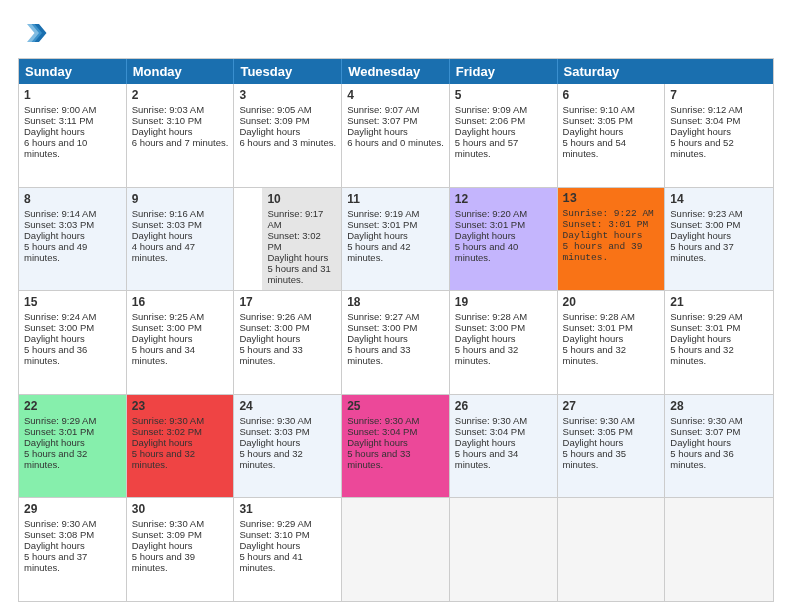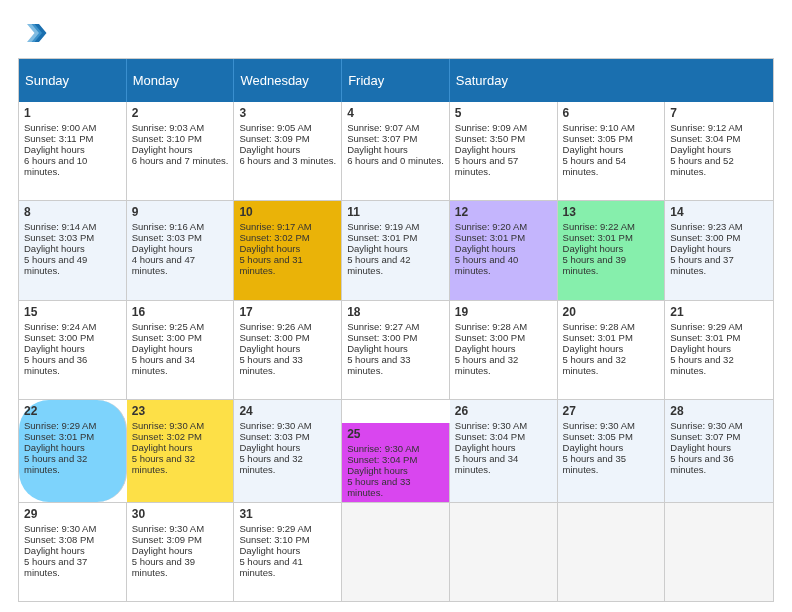--- a/index.html
+++ b/index.html
@@ -61,23 +61,23 @@
       flex-direction: column;
       border: 1px solid #ccc;
     }
     .cal-header {
       display: grid;
       grid-template-columns: repeat(7, 1fr);
       background: #1a6faf;
     }
     .cal-header-cell {
       color: #fff;
-      font-weight: normal;
+      font-weight: bold;
       font-size: 13px;
-      padding: 14px 6px;
+      padding: 5px 6px;
       text-align: left;
       border-right: 1px solid #3a8fcf;
     }
     .cal-header-cell:last-child { border-right: none; }
     .cal-body {
       display: flex;
       flex-direction: column;
       flex: 1;
     }
     .cal-row {
@@ -129,20 +129,21 @@
     <div class="title-block">
       <div class="main-title"></div>
       <div class="subtitle"></div>
     </div>
   </div>
 
   <div class="calendar">
     <div class="cal-header" id="cal-header">
         <div class="cal-header-cell">Sunday</div>
         <div class="cal-header-cell">Monday</div>
+        <div class="cal-header-cell">Tuesday</div>
         <div class="cal-header-cell">Wednesday</div>
         <div class="cal-header-cell">Friday</div>
         <div class="cal-header-cell">Saturday</div>
       </div>
     <div class="cal-body" id="cal-body">
         <div class="cal-row">
           <div class="cal-cell">
         <span class="day-num">1</span>
         <span>Sunrise: 9:00 AM</span><br>
         <span>Sunset: 3:11 PM</span><br>
@@ -166,21 +167,21 @@
           <div class="cal-cell">
         <span class="day-num">4</span>
         <span>Sunrise: 9:07 AM</span><br>
         <span>Sunset: 3:07 PM</span><br>
         <span>Daylight hours</span><br>
         <span>6 hours and 0 minutes.</span>
       </div>
           <div class="cal-cell">
         <span class="day-num">5</span>
         <span>Sunrise: 9:09 AM</span><br>
-        <span>Sunset: 3:50 PM</span><br>
+        <span>Sunset: 2:06 PM</span><br>
         <span>Daylight hours</span><br>
         <span>5 hours and 57 minutes.</span>
       </div>
           <div class="cal-cell">
         <span class="day-num">6</span>
         <span>Sunrise: 9:10 AM</span><br>
         <span>Sunset: 3:05 PM</span><br>
         <span>Daylight hours</span><br>
         <span>5 hours and 54 minutes.</span>
       </div>
@@ -200,42 +201,42 @@
         <span>Daylight hours</span><br>
         <span>5 hours and 49 minutes.</span>
       </div>
           <div class="cal-cell" style="background: rgb(238, 244, 251);">
         <span class="day-num">9</span>
         <span>Sunrise: 9:16 AM</span><br>
         <span>Sunset: 3:03 PM</span><br>
         <span>Daylight hours</span><br>
         <span>4 hours and 47 minutes.</span>
       </div>
-          <div class="cal-cell" style="background: #eab308;">
+          <div class="cal-cell" style="background: #e5e5e5; margin-left: 28px;">
         <span class="day-num">10</span>
         <span>Sunrise: 9:17 AM</span><br>
         <span>Sunset: 3:02 PM</span><br>
         <span>Daylight hours</span><br>
         <span>5 hours and 31 minutes.</span>
       </div>
           <div class="cal-cell" style="background: rgb(238, 244, 251);">
         <span class="day-num">11</span>
         <span>Sunrise: 9:19 AM</span><br>
         <span>Sunset: 3:01 PM</span><br>
         <span>Daylight hours</span><br>
         <span>5 hours and 42 minutes.</span>
       </div>
           <div class="cal-cell" style="background: #c4b5fd;">
         <span class="day-num">12</span>
         <span>Sunrise: 9:20 AM</span><br>
         <span>Sunset: 3:01 PM</span><br>
         <span>Daylight hours</span><br>
         <span>5 hours and 40 minutes.</span>
       </div>
-          <div class="cal-cell" style="background: #86efac;">
+          <div class="cal-cell" style="background: #f97316; font-family: Liberation Mono, monospace;">
         <span class="day-num">13</span>
         <span>Sunrise: 9:22 AM</span><br>
         <span>Sunset: 3:01 PM</span><br>
         <span>Daylight hours</span><br>
         <span>5 hours and 39 minutes.</span>
       </div>
           <div class="cal-cell" style="background: rgb(238, 244, 251);">
         <span class="day-num">14</span>
         <span>Sunrise: 9:23 AM</span><br>
         <span>Sunset: 3:00 PM</span><br>
@@ -288,42 +289,42 @@
       </div>
           <div class="cal-cell">
         <span class="day-num">21</span>
         <span>Sunrise: 9:29 AM</span><br>
         <span>Sunset: 3:01 PM</span><br>
         <span>Daylight hours</span><br>
         <span>5 hours and 32 minutes.</span>
       </div>
         </div>
         <div class="cal-row">
-          <div class="cal-cell" style="background: #7dd3fc; border-radius: 30px;">
+          <div class="cal-cell" style="background: #86efac;">
         <span class="day-num">22</span>
         <span>Sunrise: 9:29 AM</span><br>
         <span>Sunset: 3:01 PM</span><br>
         <span>Daylight hours</span><br>
         <span>5 hours and 32 minutes.</span>
       </div>
-          <div class="cal-cell" style="background: #fde047;">
+          <div class="cal-cell" style="background: #ef4444;">
         <span class="day-num">23</span>
         <span>Sunrise: 9:30 AM</span><br>
         <span>Sunset: 3:02 PM</span><br>
         <span>Daylight hours</span><br>
         <span>5 hours and 32 minutes.</span>
       </div>
           <div class="cal-cell" style="background: rgb(238, 244, 251);">
         <span class="day-num">24</span>
         <span>Sunrise: 9:30 AM</span><br>
         <span>Sunset: 3:03 PM</span><br>
         <span>Daylight hours</span><br>
         <span>5 hours and 32 minutes.</span>
       </div>
-          <div class="cal-cell" style="background: #d946ef; margin-top: 23px;">
+          <div class="cal-cell" style="background: #ec4899;">
         <span class="day-num">25</span>
         <span>Sunrise: 9:30 AM</span><br>
         <span>Sunset: 3:04 PM</span><br>
         <span>Daylight hours</span><br>
         <span>5 hours and 33 minutes.</span>
       </div>
           <div class="cal-cell" style="background: rgb(238, 244, 251);">
         <span class="day-num">26</span>
         <span>Sunrise: 9:30 AM</span><br>
         <span>Sunset: 3:04 PM</span><br>

